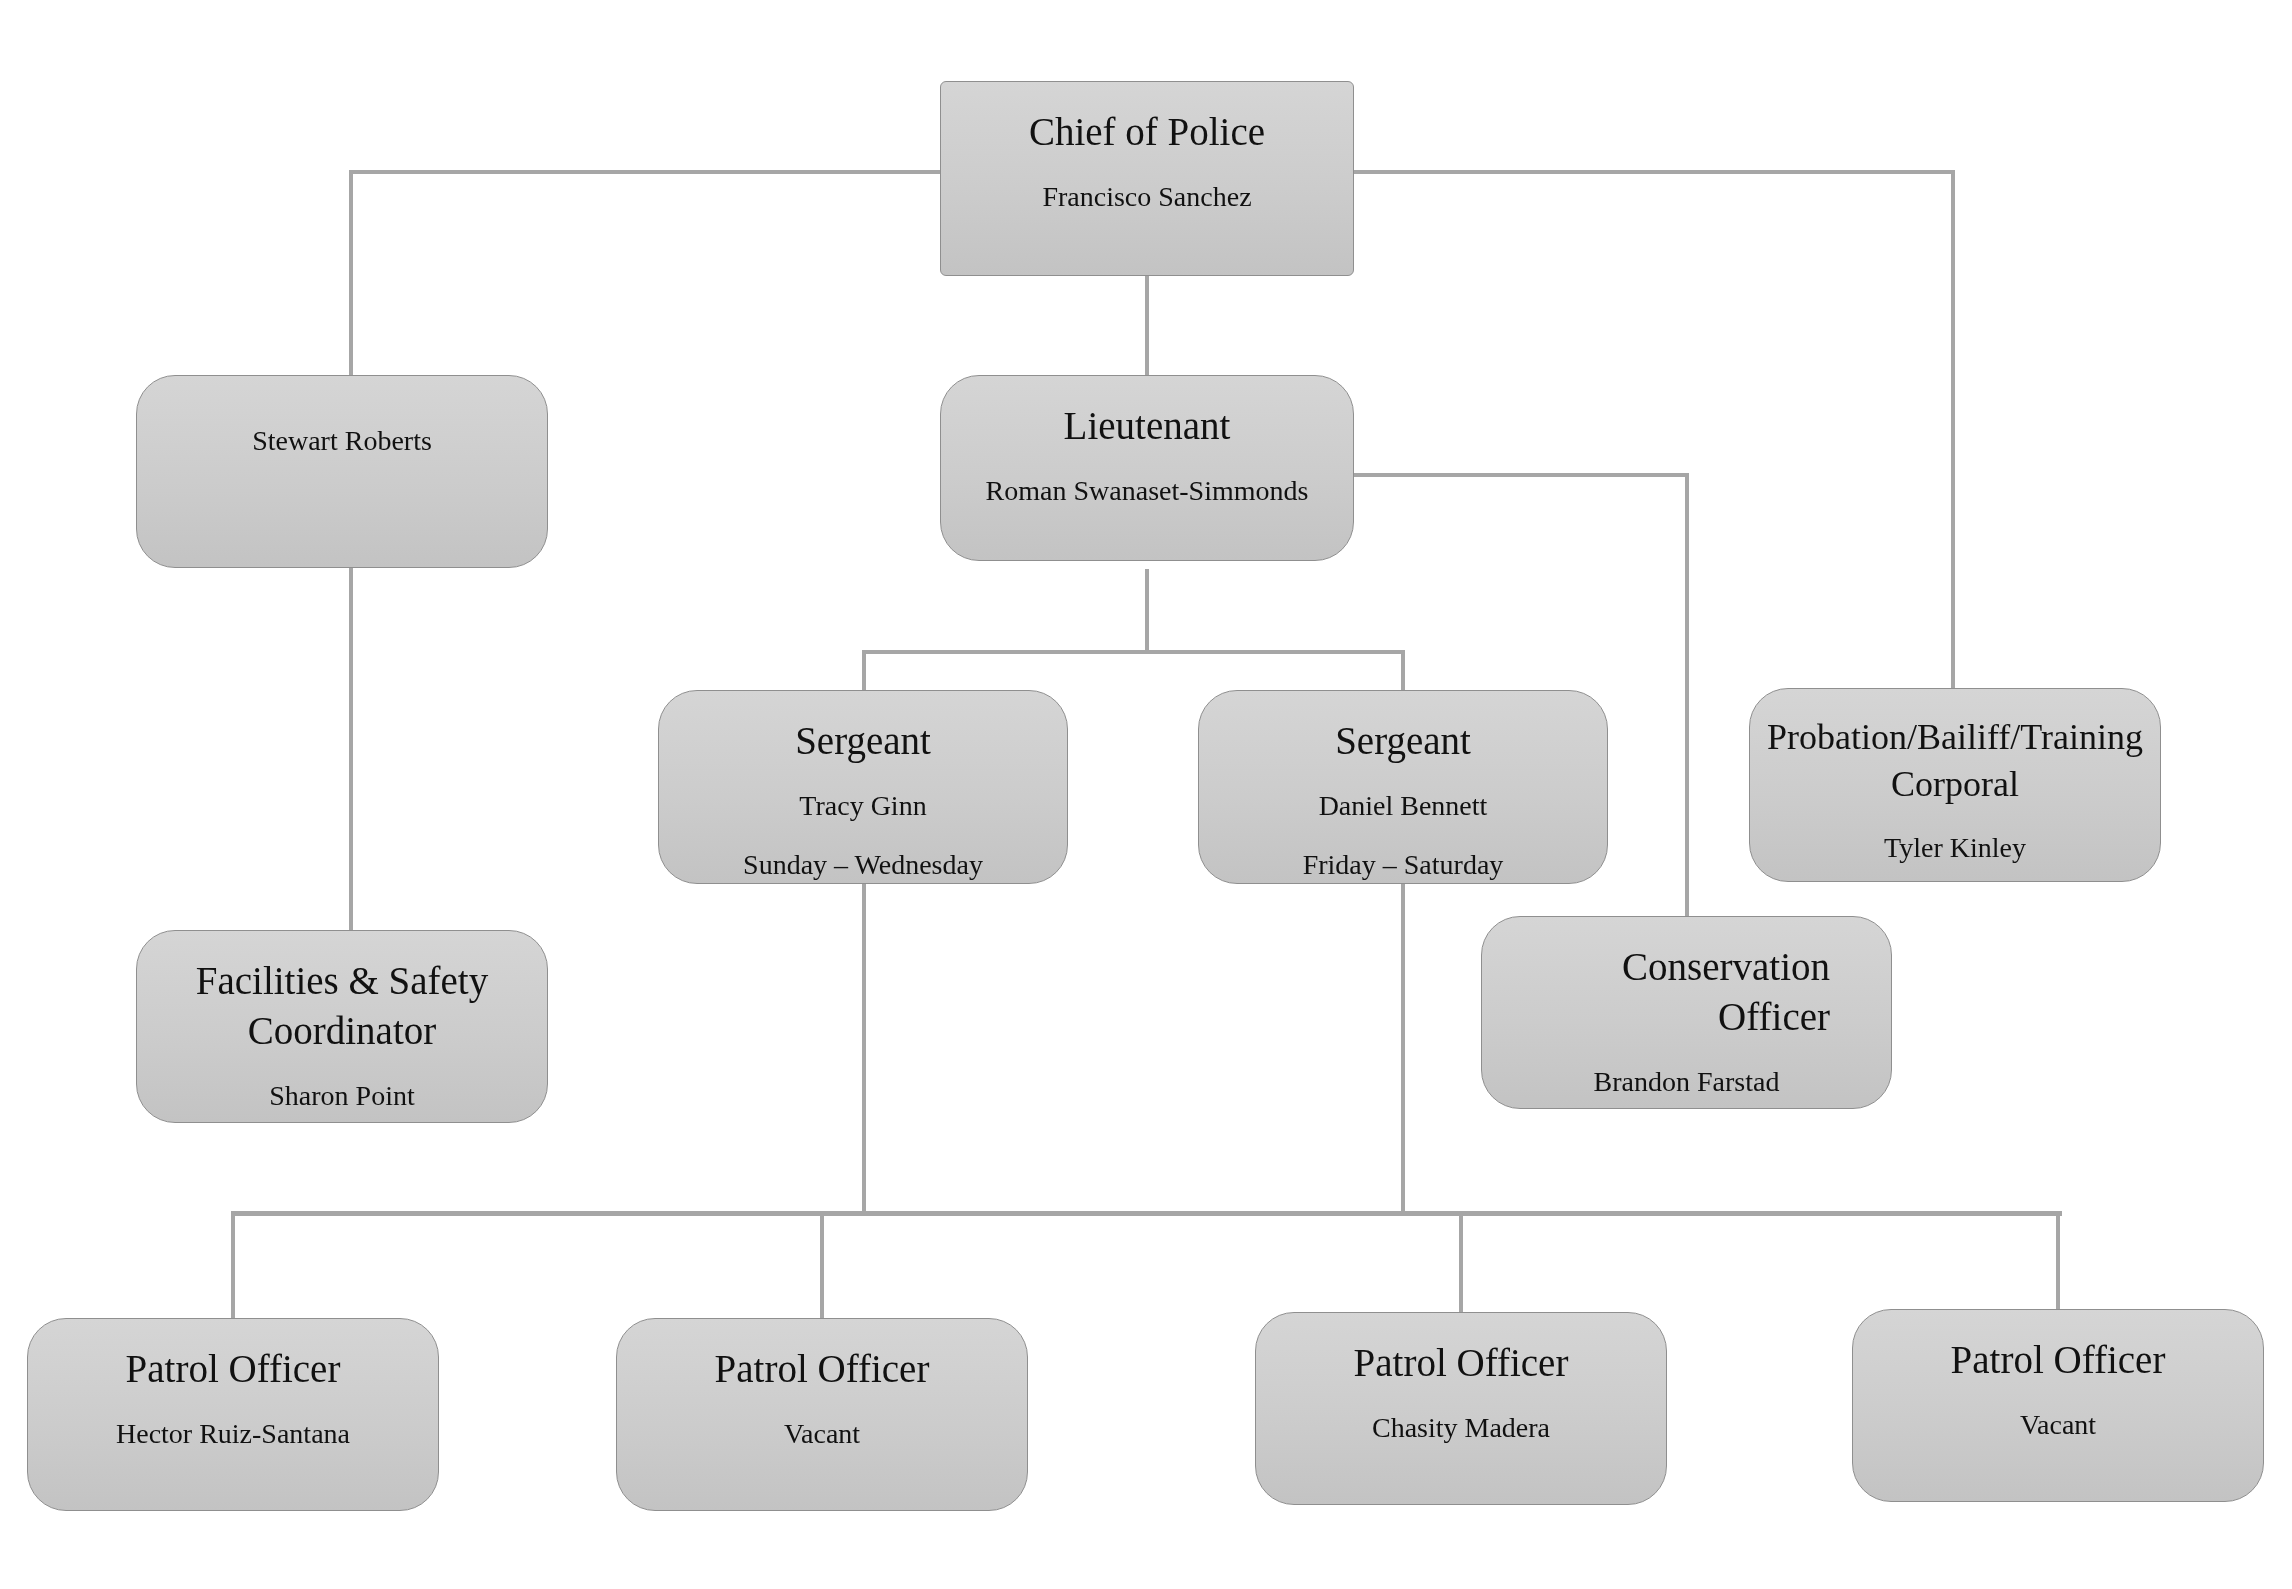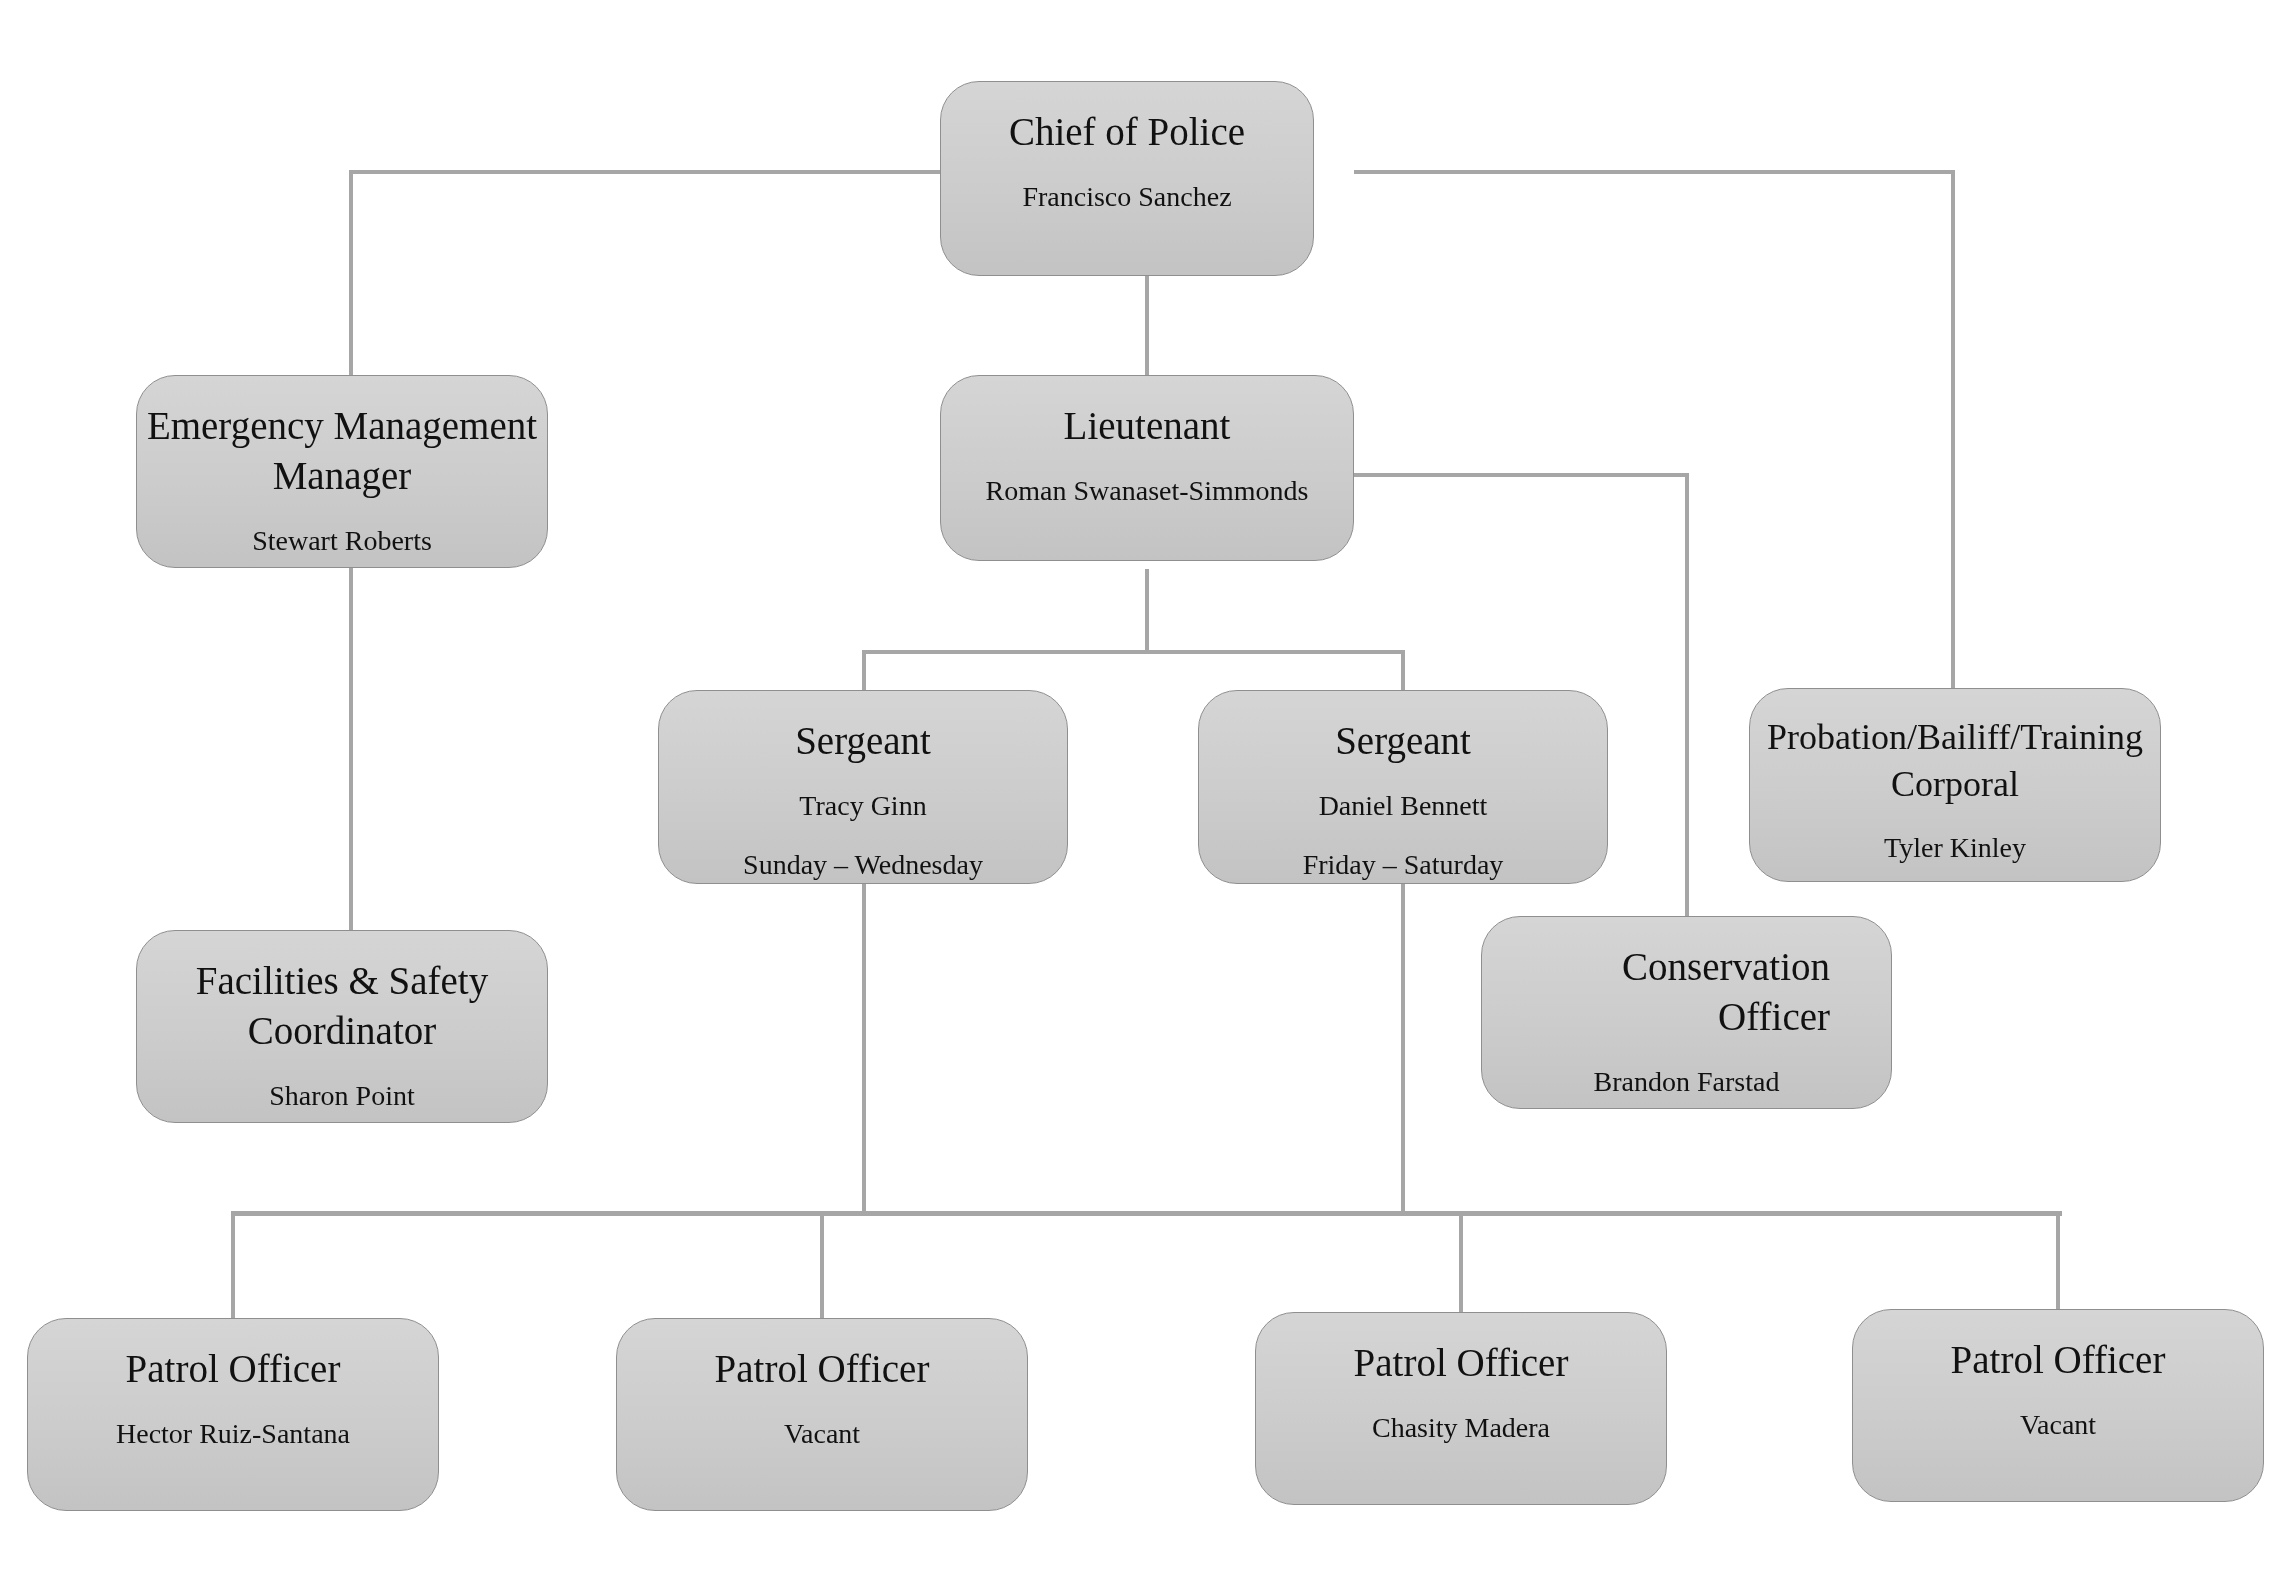--- a/index.html
+++ b/index.html
@@ -46,21 +46,21 @@
     font-size: 28px;
     line-height: 36px;
     margin-top: 21.5px;
   }
   .node .schedule {
     font-size: 28px;
     line-height: 36px;
     margin-top: 23px;
   }
   
-  .n-chief { left: 940px; top:   81px; width: 374px; height: 195px; }
+  .n-chief { left: 940px; top:   81px; width: 414px; height: 195px; border-radius: 6px; }
   .n-emm   { left:  136px; top:  375px; width: 412px; height: 193px; }
   .n-lt    { left: 940px; top:  375px; width: 414px; height: 186px; }
   .n-sgt1  { left:  658px; top:  690px; width: 410px; height: 194px; }
   .n-sgt2  { left: 1198px; top:  690px; width: 410px; height: 194px; }
   .n-prob  { left: 1749px; top:  688px; width: 412px; height: 194px; }
   .n-cons  { left: 1481px; top: 916px; width: 411px; height: 193px; }
   .n-fac   { left:  136px; top: 930px; width: 412px; height: 193px; }
   .n-p1    { left:   27px; top: 1318px; width: 412px; height: 193px; }
   .n-p2    { left:  616px; top: 1318px; width: 412px; height: 193px; }
   .n-p3    { left: 1255px; top: 1312px; width: 412px; height: 193px; }
@@ -95,21 +95,20 @@
   <div class="lv" style="left:820px; top:1214px; height:105px;"></div>
   <div class="lv" style="left:1459px; top:1214px; height:99px;"></div>
   <div class="lv" style="left:2056px; top:1214px; height:96px;"></div>
 
   <div class="node n-chief">
     <div class="title">Chief of Police</div>
     <div class="name">Francisco Sanchez</div>
   </div>
 
   <div class="node n-emm">
-    <div class="title">Emergency Management Manager</div>
     <div class="name">Stewart Roberts</div>
   </div>
 
   <div class="node n-lt">
     <div class="title">Lieutenant</div>
     <div class="name">Roman Swanaset-Simmonds</div>
   </div>
 
   <div class="node n-sgt1">
     <div class="title">Sergeant</div>

